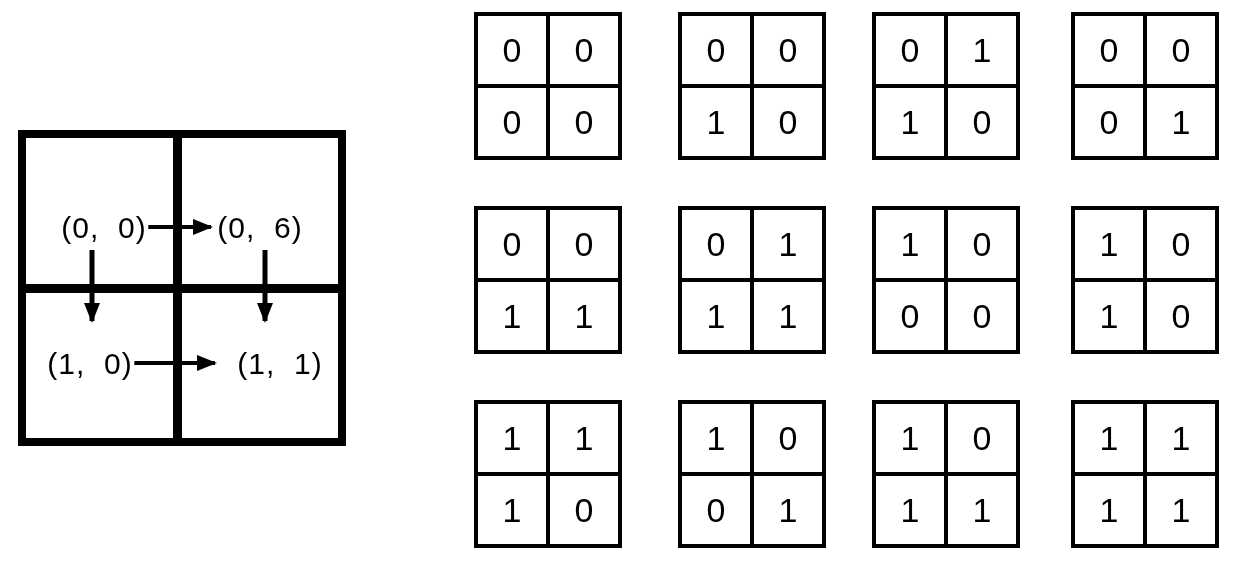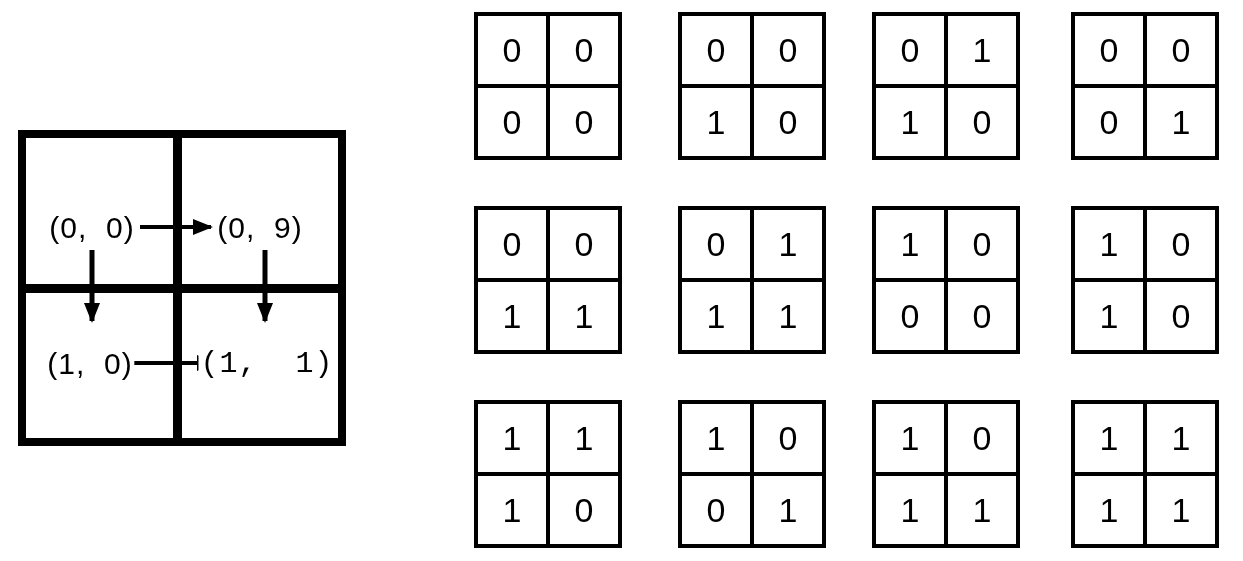--- a/index.html
+++ b/index.html
@@ -37,24 +37,24 @@
   .coord-label {
     position: absolute;
     transform: translate(-50%, -50%);
     font-size: 30px;
     letter-spacing: 1px;
     white-space: pre;
     background: #fff;
     padding: 0 2px;
     z-index: 2;
   }
-  .lbl-00 { left: 92px;  top: 228px; }
+  .lbl-00 { left: 104px;  top: 228px; }
   .lbl-01 { left: 260px; top: 228px; }
   .lbl-10 { left: 90px;  top: 364px; text-align: center; }
-  .lbl-11 { left: 267px; top: 364px; font-family: Liberation Mono, monospace; }
+  .lbl-11 { left: 280px; top: 364px; }
   .arrow-svg {
     position: absolute;
     left: 0; top: 0;
     width: 1243px; height: 561px;
     pointer-events: none;
     z-index: 1;
   }
 
   
   .mgrid {
@@ -105,21 +105,21 @@
           <path d="M0,0 L20,8 L0,16 z" fill="#000"></path>
         </marker>
       </defs>
       <line x1="140" y1="227" x2="211" y2="227" stroke="#000" stroke-width="4" marker-end="url(#ah)"></line>
       <line x1="128" y1="363" x2="215" y2="363" stroke="#000" stroke-width="4" marker-end="url(#ah)"></line>
       <line x1="92" y1="250" x2="92" y2="321" stroke="#000" stroke-width="5" marker-end="url(#ah)"></line>
       <line x1="265" y1="250" x2="265" y2="321" stroke="#000" stroke-width="5" marker-end="url(#ah)"></line>
     </svg>
 
     <span class="coord-label lbl-00">(0,  0)</span>
-    <span class="coord-label lbl-01">(0,  9)</span>
+    <span class="coord-label lbl-01">(0,  6)</span>
     <span class="coord-label lbl-10">(1,  0)</span>
     <span class="coord-label lbl-11">(1,  1)</span>
   </div>
 
   <div class="mgrid c1 r1">
     <div class="cell">0</div>
     <div class="cell">0</div>
     <div class="cell">0</div>
     <div class="cell">0</div>
   </div>

